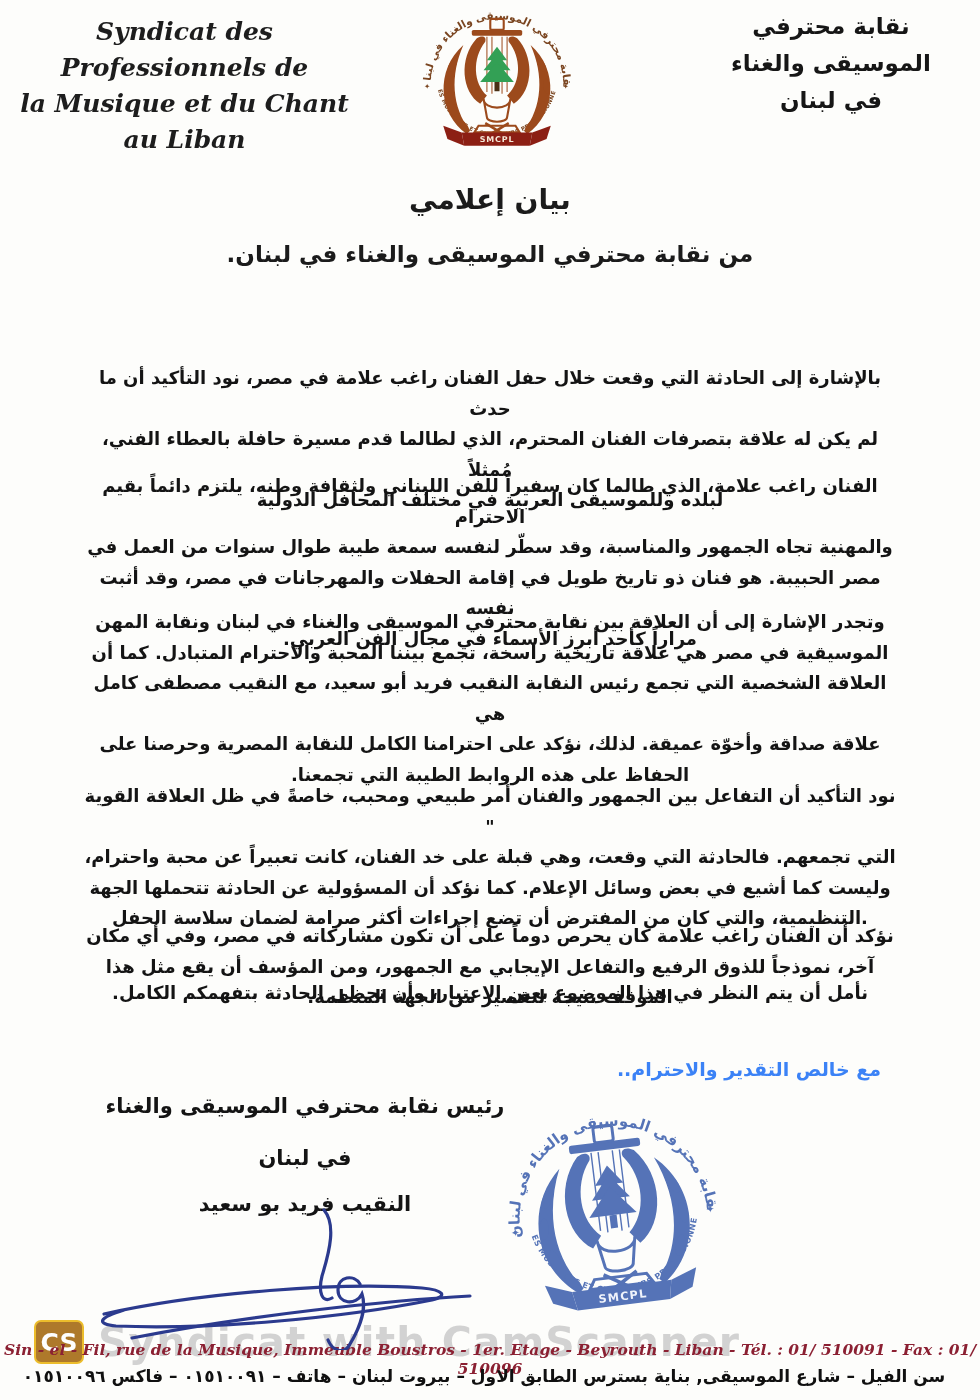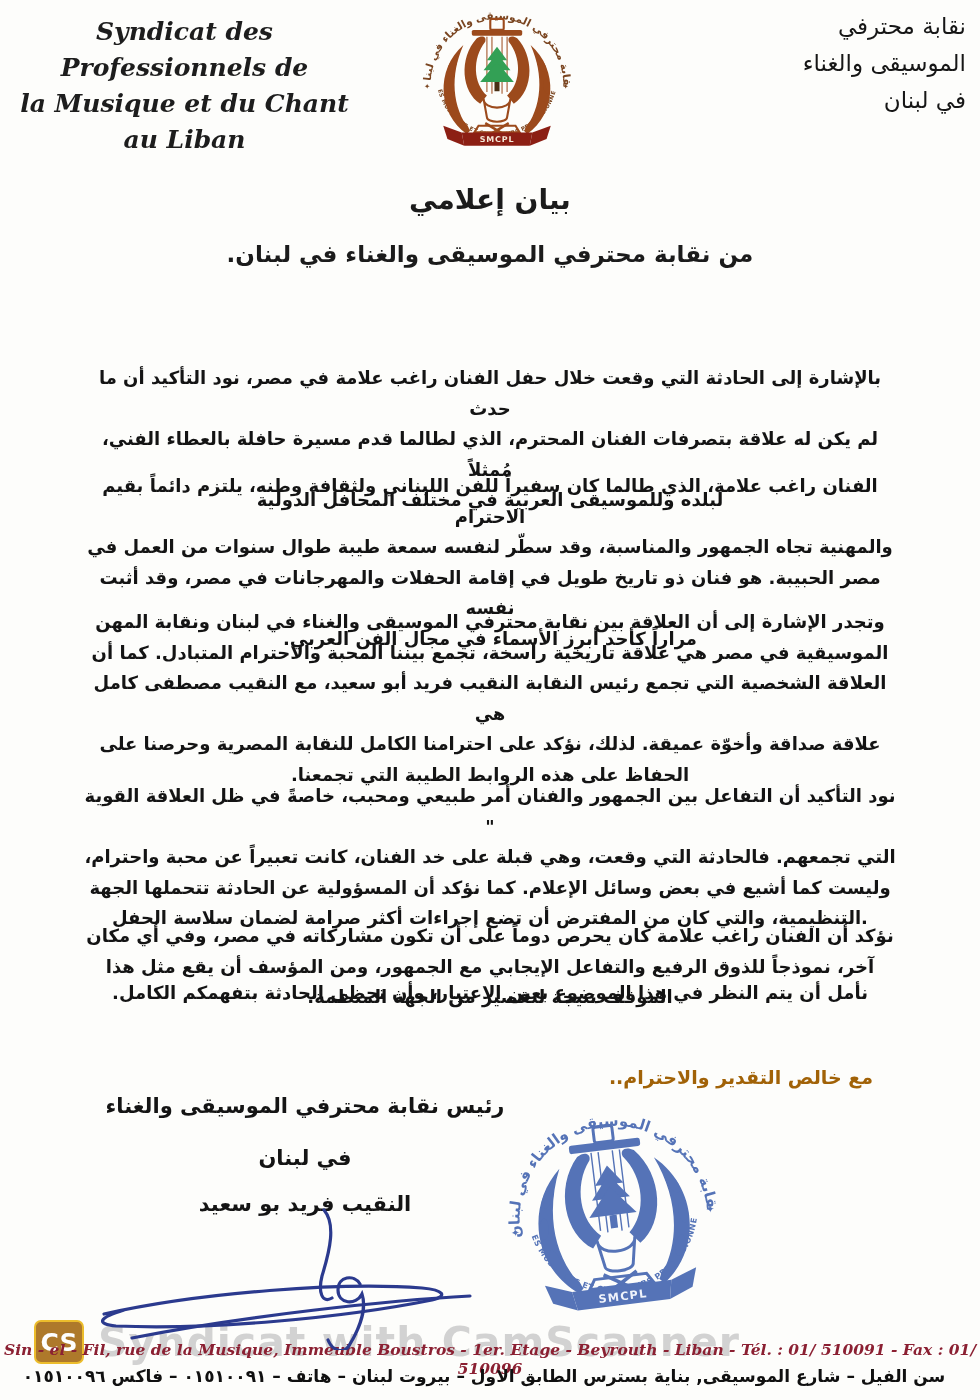--- a/index.html
+++ b/index.html
@@ -10,42 +10,42 @@
   }
   
   .org-fr{
     position:absolute;left:12px;top:14px;width:345px;
     font-family:"DejaVu Serif",serif;font-style:italic;font-weight:600;
     font-size:25px;line-height:36px;text-align:center;color:#1d1d1d;
     white-space:pre-line;
   }
   .org-ar{
     position:absolute;right:14px;top:8px;width:270px;direction:rtl;
-    font-size:23px;line-height:37px;font-weight:normal;text-align:right;
+    font-size:23px;line-height:37px;font-weight:bold;text-align:center;
     letter-spacing:1.5px;white-space:pre-line;color:#161616;
   }
   .logo-wrap{position:absolute;left:413px;top:-2px;width:168px;height:168px;}
   .emblem{width:100%;height:100%;}
   
   .title{
     position:absolute;left:0;right:0;top:183px;text-align:center;
     font-size:28px;font-weight:bold;direction:rtl;margin:0;
   }
   .subtitle{
     position:absolute;left:0;right:0;top:241px;text-align:center;
     font-size:23px;font-weight:bold;direction:rtl;margin:0;
   }
   .para{
     position:absolute;left:72px;right:72px;margin:8px;direction:rtl;
     text-align:center;white-space:pre-line;
     font-size:18px;font-weight:bold;line-height:30.5px;color:#141414;
   }
   .closing{
-    position:absolute;right:95px;left:72px;margin:12px;direction:rtl;
-    text-align:right;font-size:19px;font-weight:bold;color:#a16207;
+    position:absolute;right:95px;left:72px;margin:4px;direction:rtl;
+    text-align:right;font-size:19px;font-weight:bold;color:#3b82f6;
   }
   
   .sig-line{
     position:absolute;left:105px;width:400px;margin:0;direction:rtl;
     text-align:center;font-size:21px;font-weight:bold;color:#141414;
   }
   .signature-svg{position:absolute;left:92px;top:1198px;width:430px;height:152px;z-index:3;}
   
   .stamp-wrap{
     position:absolute;left:494px;top:1096px;width:238px;height:238px;

